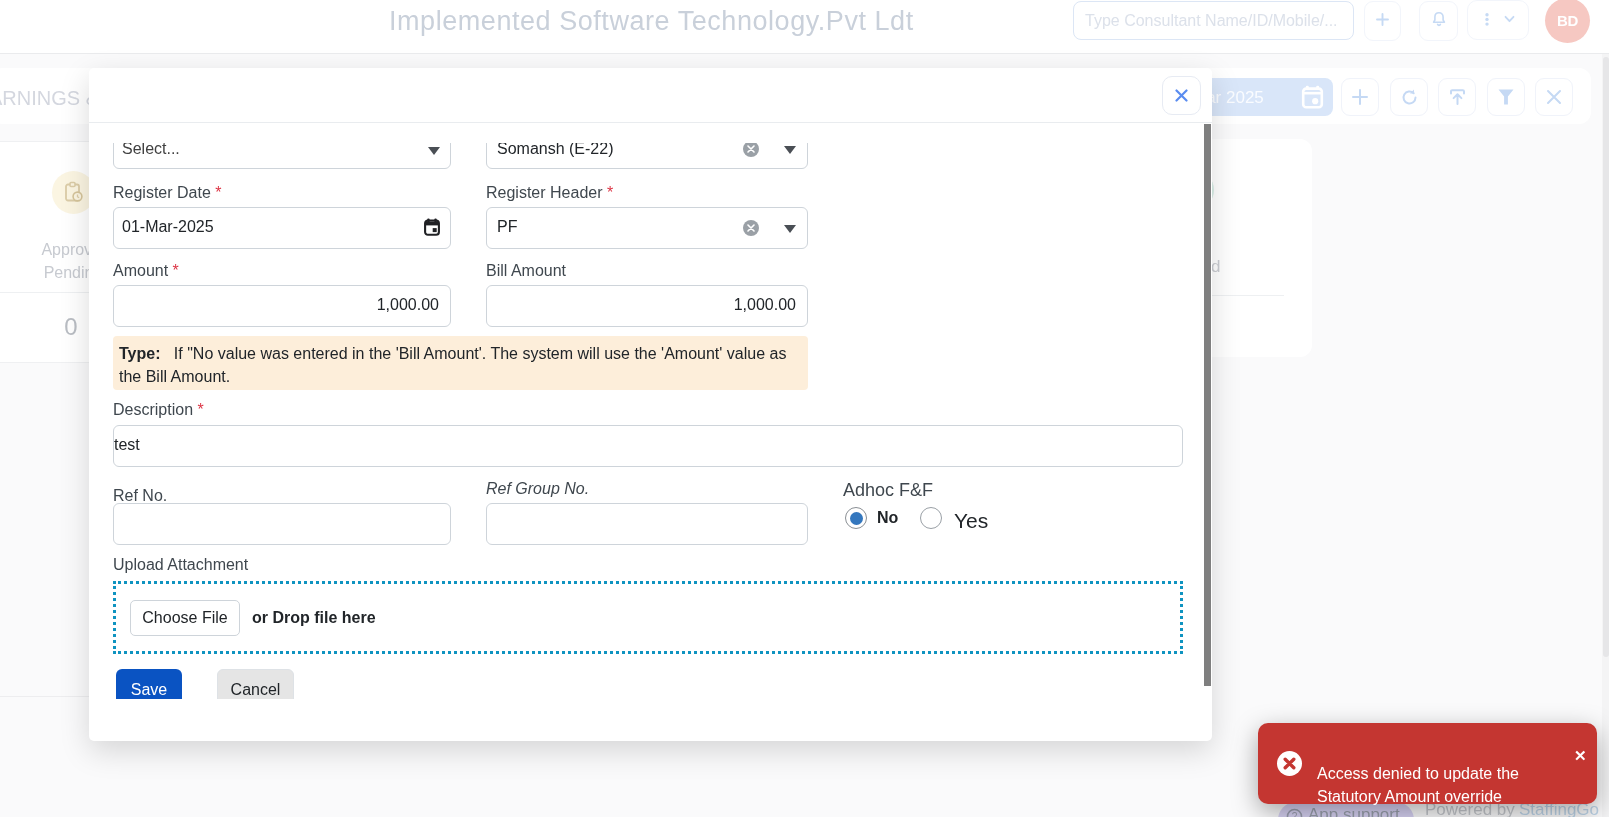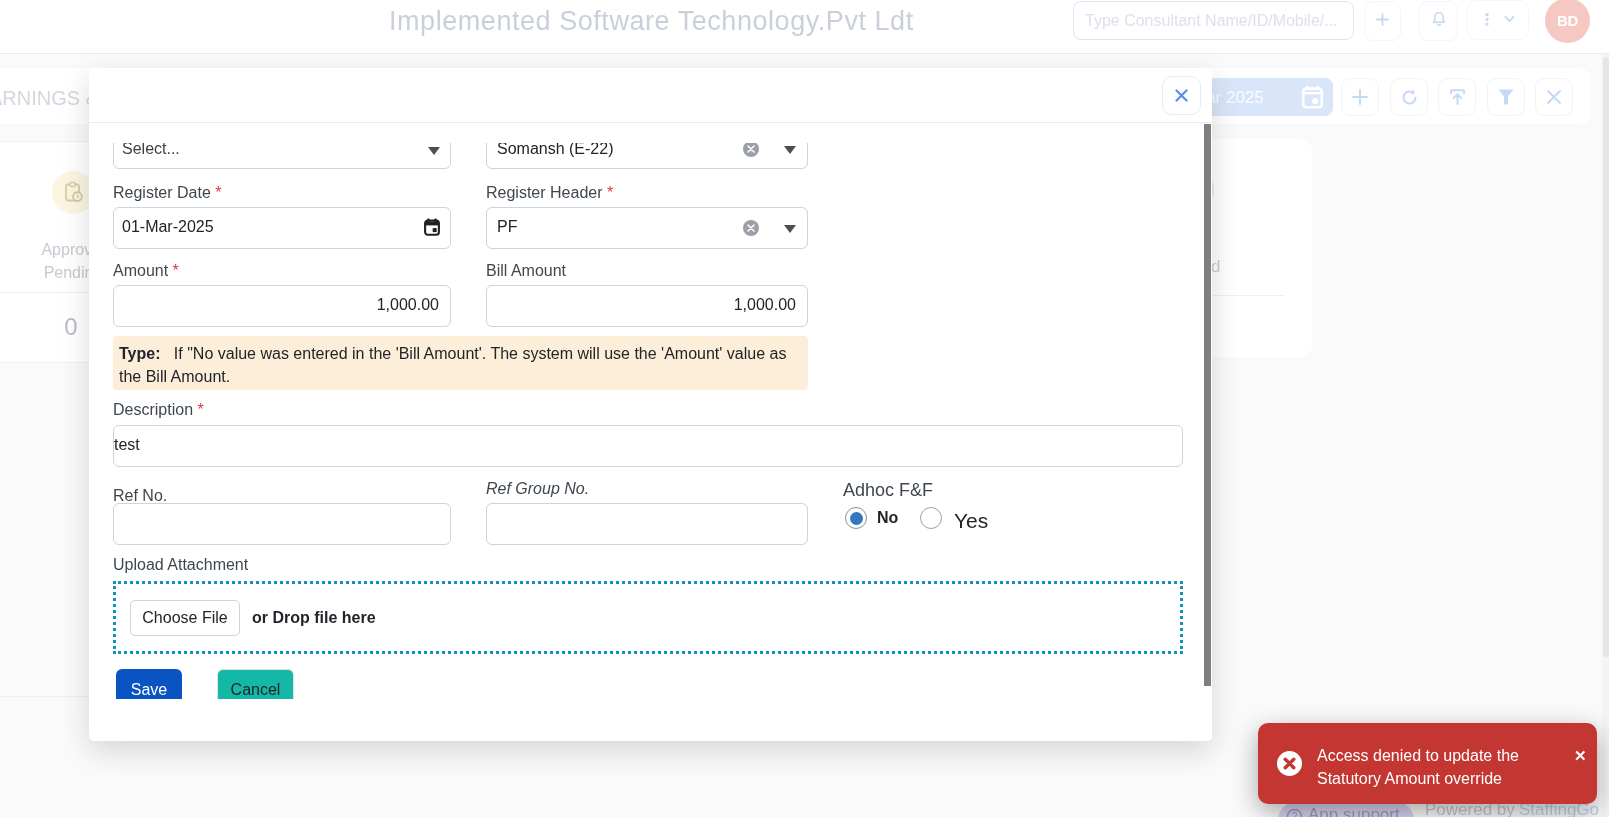--- a/index.html
+++ b/index.html
@@ -179,25 +179,25 @@
       <div class="abs" style="left:788px;top:366px;font-size:16px;color:#212529;font-weight:bold;">No</div>
       <div class="abs" style="left:831px;top:364px;width:22px;height:22px;border-radius:50%;border:1.5px solid #9aa0a6;background:#fff;"></div>
       <div class="abs" style="left:865px;top:366px;font-size:21px;color:#212529;">Yes</div>
 
       <div class="abs" style="left:24px;top:413px;font-size:16px;color:#3f474e;">Upload Attachment</div>
       <div class="abs" style="left:24px;top:438px;width:1070px;height:73px;border:3px dotted #0f93c0;"></div>
       <div class="abs" style="left:41px;top:457px;width:110px;height:36px;border:1px solid #ced4da;border-radius:5px;background:#fff;display:flex;align-items:center;justify-content:center;font-size:16px;color:#212529;">Choose File</div>
       <div class="abs" style="left:163px;top:466px;font-size:16px;color:#212529;font-weight:bold;">or Drop file here</div>
 
       <div class="abs" style="left:27px;top:526px;width:66px;height:42px;background:#0a53c2;border-radius:6px;display:flex;align-items:center;justify-content:center;font-size:16px;color:#fff;">Save</div>
-      <div class="abs" style="left:128px;top:526px;width:77px;height:42px;background:#14b8a6;border:1px solid #dee2e6;border-radius:6px;display:flex;align-items:center;justify-content:center;font-size:16px;color:#212529;">Cancel</div>
+      <div class="abs" style="left:128px;top:526px;width:77px;height:42px;background:#e5e5e5;border:1px solid #dee2e6;border-radius:6px;display:flex;align-items:center;justify-content:center;font-size:16px;color:#212529;">Cancel</div>
     </div>
   </div>
 
   <div class="abs" style="z-index:20;left:1258px;top:723px;width:339px;height:81px;background:#c43631;border-radius:10px;box-shadow:0 8px 26px rgba(0,0,0,0.35);"></div>
   <div class="abs" style="z-index:21;left:1277px;top:751px;width:25px;height:25px;border-radius:50%;background:#fff;"></div>
   <svg class="abs" style="z-index:22;left:1283px;top:757px;" width="13" height="13" viewBox="0 0 13 13">
       <path d="M2.2 2.2l8.6 8.6M10.8 2.2l-8.6 8.6" stroke="#c43631" stroke-width="3.4" stroke-linecap="round"></path>
     </svg>
-  <div class="abs" style="z-index:21;left:1317px;top:745px;font-size:16px;color:#fff;line-height:22.5px;">Access denied to update the<br>Statutory Amount override</div>
+  <div class="abs" style="z-index:21;left:1317px;top:763px;font-size:16px;color:#fff;line-height:22.5px;">Access denied to update the<br>Statutory Amount override</div>
   <div class="abs" style="z-index:21;left:1574px;top:747px;font-size:15px;font-weight:700;color:#fff;">✕</div>
 
 </div>
 
 </body></html>

